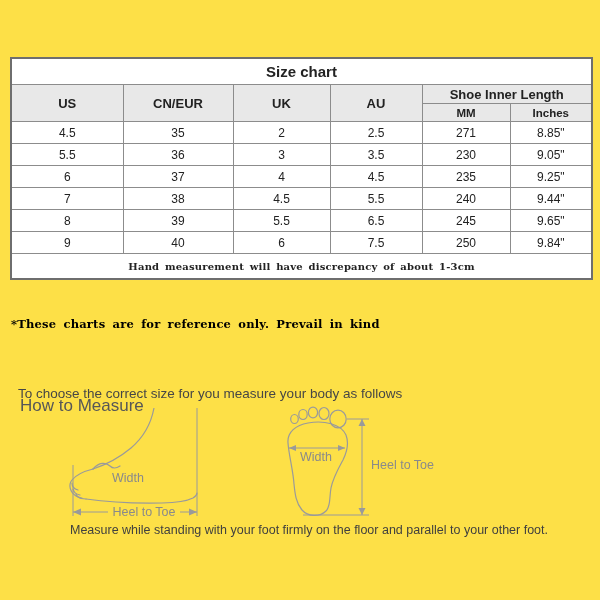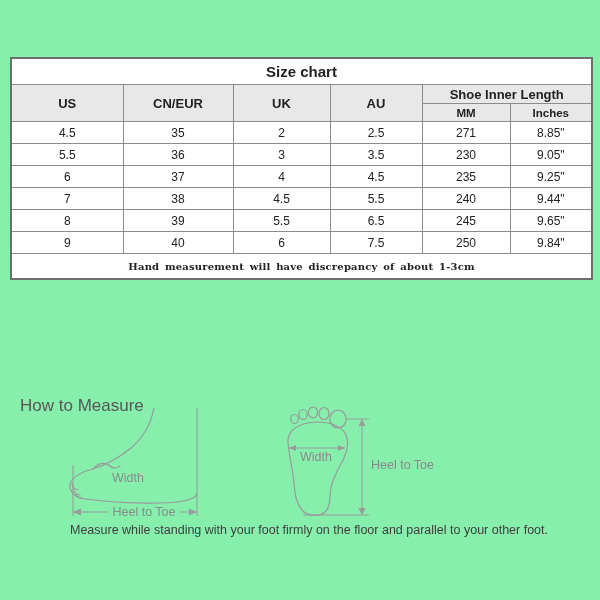--- a/index.html
+++ b/index.html
@@ -1,16 +1,16 @@
 <!DOCTYPE html>
 <html><head>
 <meta charset="utf-8">
 <style>
   html,body{margin:0;padding:0;background:#ffffff;}
-  .page{position:relative;width:600px;height:600px;background:#86efac;overflow:hidden;
+  .page{position:relative;width:600px;height:600px;background:#fde047;overflow:hidden;
         font-family:"Liberation Sans",sans-serif;}
 
   
   table.size-table{position:absolute;left:10px;top:57px;width:581px;
       border-collapse:collapse;table-layout:fixed;
       border:2px solid #6e6e6e;}
   table.size-table td,table.size-table th{
       border:1px solid #8c8c8c;text-align:center;vertical-align:middle;
       color:#222222;padding:0;overflow:hidden;white-space:nowrap;}
   td.title{height:25px;font-size:15px;font-weight:bold;background:#ffffff;color:#111;}
@@ -114,22 +114,24 @@
         <td>7.5</td>
         <td>250</td>
         <td>9.84"</td>
       </tr>
       <tr>
         <td class="note serif" colspan="6">Hand measurement will have discrepancy of about 1-3cm</td>
       </tr>
     </tbody>
   </table>
 
+  <div class="disclaimer serif">*These charts are for reference only. Prevail in kind</div>
 
   <div class="how-heading">How to Measure</div>
+  <div class="instruction">To choose the correct size for you measure your body as follows</div>
 
   <svg class="foot-side" width="200" height="115" viewBox="0 0 200 115">
 
     <path class="thin" d="M15,57 L15,108"></path>
     <path class="thin" d="M139,0 L139,108"></path>
 
     <path class="ln" d="M96,0 C93,16 86,29 73,40 C61,50 47,57 35,61"></path>
     <path class="ln" d="M35,61 C41,54 48,54 52,58 C55,61 59,60 62,58"></path>
     <path class="ln" d="M35,61 C27,63 18,67 14,72 C10,77 12,84 18,88 C21,90 25,91 28,91"></path>
     <path class="ln" d="M14,75 C14,79 16,81 20,82"></path>

